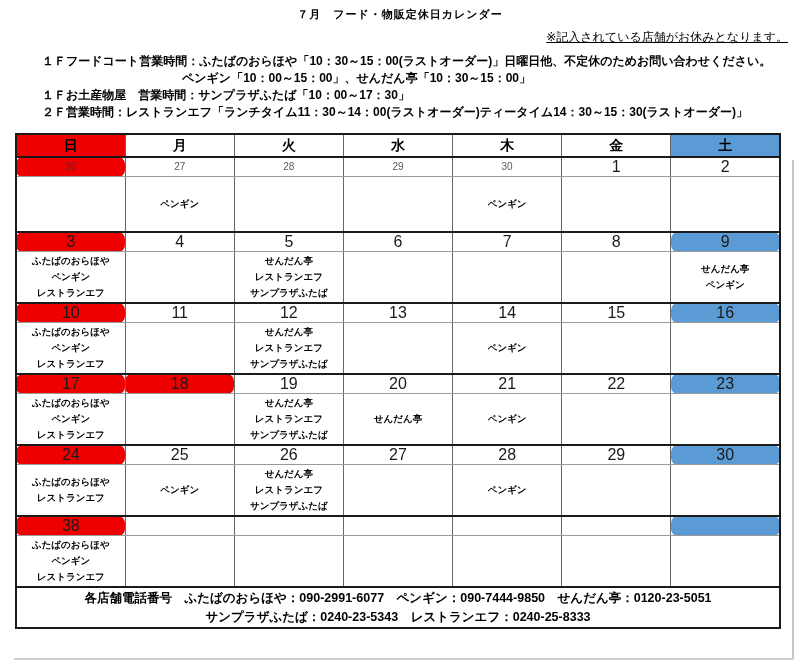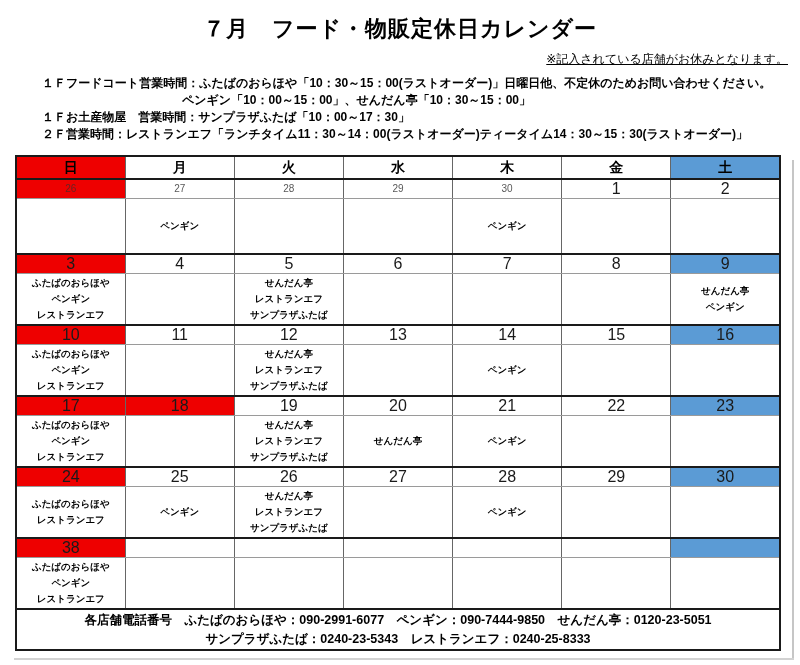--- a/index.html
+++ b/index.html
@@ -1,21 +1,21 @@
 <!DOCTYPE html>
 <html><head>
 <meta charset="utf-8">
 <style>
   html,body{margin:0;padding:0;background:#fff;}
   .page{
     position:relative;width:800px;height:665px;background:#fff;overflow:hidden;
     font-family:"Liberation Sans","DejaVu Sans",sans-serif;color:#000;
   }
   .title{
-    text-align:center;padding-top:14px;font-size:22px;font-weight:bold;letter-spacing:1px;
+    text-align:center;padding-top:7px;font-size:11px;font-weight:bold;letter-spacing:1px;
   }
   .note-right{
     text-align:right;margin:7px 12px 0 0;font-size:12px;font-weight:normal;
   }
   .note-right span{text-decoration:underline;}
   .disclaimer{
     text-align:center;margin-top:3px;font-size:15px;font-weight:bold;
   }
   .disclaimer span{text-decoration:underline;}
   .hours{margin:7px 0 0 42px;font-size:12px;font-weight:bold;line-height:17px;}
@@ -24,21 +24,21 @@
   table.cal{
     border-collapse:collapse;table-layout:fixed;width:766px;margin:12px 0 0 15px;
     border:2px solid #1a1a1a;
   }
   .cal th,.cal td{border:1px solid #666;padding:0;text-align:center;overflow:hidden;}
   .cal th.wd{height:21px;font-size:14px;font-weight:bold;border-bottom:2px solid #1a1a1a;}
   .bg-red{background:#ee0000;}
   .bg-blue{background:#5b9bd5;}
   tr.date-row td{
     height:18px;font-size:16px;color:#1a1a1a;line-height:18px;
-    border-top:2px solid #1a1a1a;border-bottom:1px solid #9a9a9a;
+    border-top:2px solid #1a1a1a;border-bottom:1px solid #9a9a9a;border-radius:7px;
   }
   tr.date-row.first td{height:15px;}
   tr.date-row td.small{font-size:10px;color:#595959;}
   tr.date-row td.small.bg-red{color:#6a2222;}
   tr.notes-row td{
     height:50px;font-size:9.5px;font-weight:bold;line-height:16px;
     white-space:pre-line;vertical-align:middle;
   }
   tr.notes-row.first td{height:54px;}
   tr.footer-row td{

